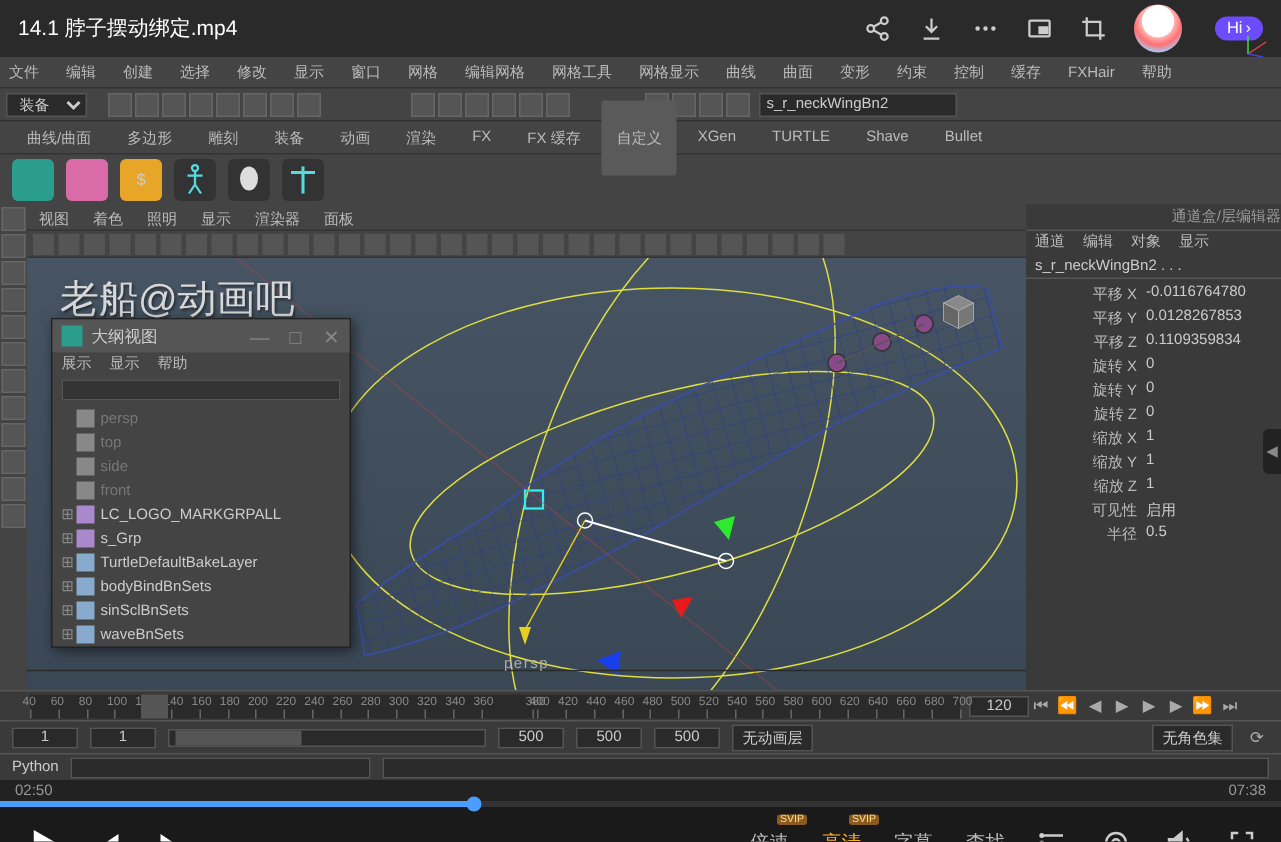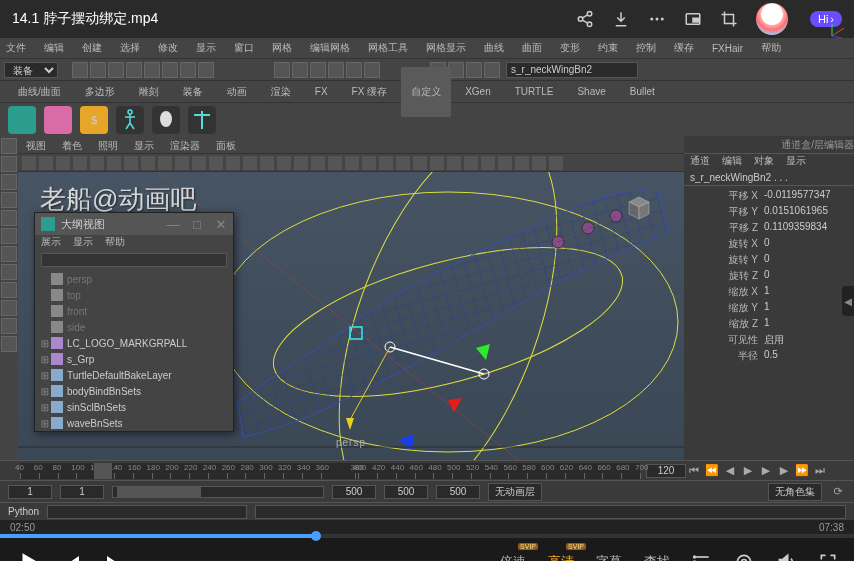--- a/index.html
+++ b/index.html
@@ -307,26 +307,26 @@
               <span>persp</span>
             </div>
             <div class="out-item dim">
               <span class="out-expand"></span>
               <span class="out-icon cam"></span>
               <span>top</span>
             </div>
             <div class="out-item dim">
               <span class="out-expand"></span>
               <span class="out-icon cam"></span>
-              <span>front</span>
+              <span>side</span>
             </div>
             <div class="out-item dim">
               <span class="out-expand"></span>
               <span class="out-icon cam"></span>
-              <span>side</span>
+              <span>front</span>
             </div>
             <div class="out-item">
               <span class="out-expand">⊞</span>
               <span class="out-icon grp"></span>
               <span>LC_LOGO_MARKGRPALL</span>
             </div>
             <div class="out-item">
               <span class="out-expand">⊞</span>
               <span class="out-icon grp"></span>
               <span>s_Grp</span>
@@ -408,25 +408,25 @@
     <div class="cb-menu" id="cb-menu">
         <span>通道</span>
         <span>编辑</span>
         <span>对象</span>
         <span>显示</span>
       </div>
     <div class="cb-object">s_r_neckWingBn2 . . .</div>
     <div class="cb-attrs" id="cb-attrs">
         <div class="cb-attr">
           <span class="cb-attr-name">平移 X</span>
-          <span class="cb-attr-val">-0.0119577347</span>
+          <span class="cb-attr-val">-0.0116764780</span>
         </div>
         <div class="cb-attr">
           <span class="cb-attr-name">平移 Y</span>
-          <span class="cb-attr-val">0.0151061965</span>
+          <span class="cb-attr-val">0.0128267853</span>
         </div>
         <div class="cb-attr">
           <span class="cb-attr-name">平移 Z</span>
           <span class="cb-attr-val">0.1109359834</span>
         </div>
         <div class="cb-attr">
           <span class="cb-attr-name">旋转 X</span>
           <span class="cb-attr-val">0</span>
         </div>
         <div class="cb-attr">

